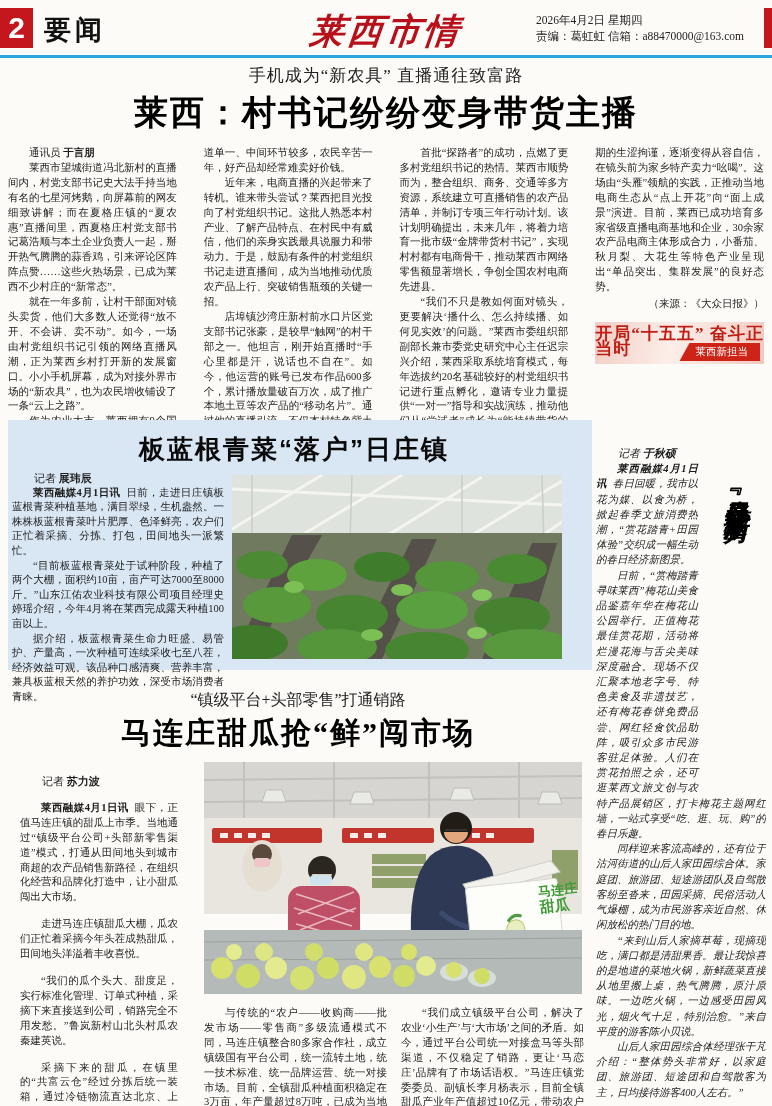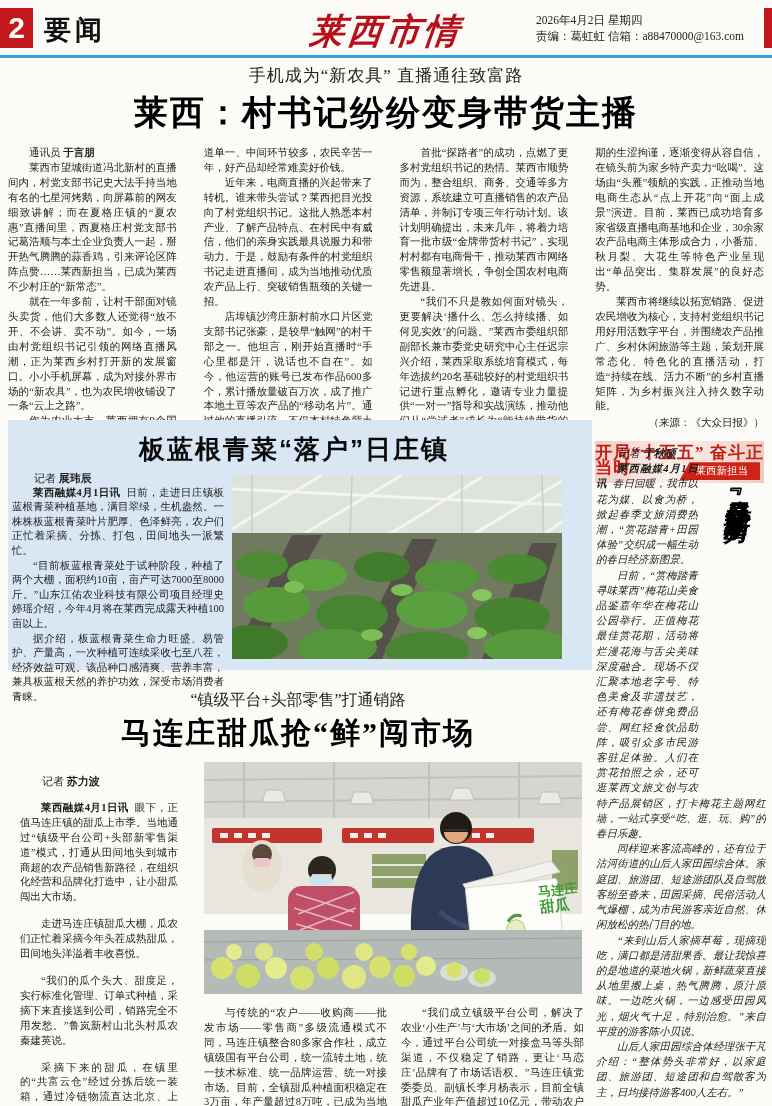--- a/index.html
+++ b/index.html
@@ -75,37 +75,36 @@
   </div>
   <div class="hdr-bar-right"></div>
   <div class="bluerule"></div>
 
   <div class="a1">
     <div class="kicker">手机成为“新农具” 直播通往致富路</div>
     <div class="headline1">莱西：村书记纷纷变身带货主播</div>
     <div class="a1-cols">
       <div class="col">
         <p><span>通讯员</span> <span class="b">于言朋</span></p>
-        <p>莱西市望城街道冯北新村的直播间内，村党支部书记史大法手持当地有名的七星河烤鹅，向屏幕前的网友细致讲解；而在夏格庄镇的“夏农惠”直播间里，西夏格庄村党支部书记葛浩顺与本土企业负责人一起，掰开热气腾腾的蒜香鸡，引来评论区阵阵点赞……莱西新担当，已成为莱西不少村庄的“新常态”。</p>
+        <p>莱西市望城街道冯北新村的直播间内，村党支部书记史大法手持当地有名的七星河烤鹅，向屏幕前的网友细致讲解；而在夏格庄镇的“夏农惠”直播间里，西夏格庄村党支部书记葛浩顺与本土企业负责人一起，掰开热气腾腾的蒜香鸡，引来评论区阵阵点赞……这些火热场景，已成为莱西不少村庄的“新常态”。</p>
         <p>就在一年多前，让村干部面对镜头卖货，他们大多数人还觉得“放不开、不会讲、卖不动”。如今，一场由村党组织书记引领的网络直播风潮，正为莱西乡村打开新的发展窗口。小小手机屏幕，成为对接外界市场的“新农具”，也为农民增收铺设了一条“云上之路”。</p>
         <p>作为农业大市，莱西拥有9个国家地理标志产品、216个“三品一标”认证农产品，是名副其实的“粮仓”“菜篮”“果盘”。然而，长期以来，由于销售渠</p>
       </div>
       <div class="col">
         <p class="cont">道单一、中间环节较多，农民辛苦一年，好产品却经常难卖好价钱。</p>
         <p>近年来，电商直播的兴起带来了转机。谁来带头尝试？莱西把目光投向了村党组织书记。这批人熟悉本村产业、了解产品特点、在村民中有威信，他们的亲身实践最具说服力和带动力。于是，鼓励有条件的村党组织书记走进直播间，成为当地推动优质农产品上行、突破销售瓶颈的关键一招。</p>
         <p>店埠镇沙湾庄新村前水口片区党支部书记张豪，是较早“触网”的村干部之一。他坦言，刚开始直播时“手心里都是汗，说话也不自在”。如今，他运营的账号已发布作品600多个，累计播放量破百万次，成了推广本地土豆等农产品的“移动名片”。通过他的直播引流，不仅本村特色紫土豆走红，连周边其他农产品的订单也大幅增加，形成了线上线下同步热销的局面。</p>
       </div>
       <div class="col">
         <p>首批“探路者”的成功，点燃了更多村党组织书记的热情。莱西市顺势而为，整合组织、商务、交通等多方资源，系统建立可直播销售的农产品清单，并制订专项三年行动计划。该计划明确提出，未来几年，将着力培育一批市级“金牌带货村书记”，实现村村都有电商骨干，推动莱西市网络零售额显著增长，争创全国农村电商先进县。</p>
         <p>“我们不只是教如何面对镜头，更要解决‘播什么、怎么持续播、如何见实效’的问题。”莱西市委组织部副部长兼市委党史研究中心主任迟宗兴介绍，莱西采取系统培育模式，每年选拔约20名基础较好的村党组织书记进行重点孵化，邀请专业力量提供“一对一”指导和实战演练，推动他们从“尝试者”成长为“能持续带货的专业推广人”。</p>
         <p>在政策引导与典型带动下，莱西乡村涌现出越来越多“书记主播”。他们从初</p>
       </div>
       <div class="col">
         <p class="cont">期的生涩拘谨，逐渐变得从容自信，在镜头前为家乡特产卖力“吆喝”。这场由“头雁”领航的实践，正推动当地电商生态从“点上开花”向“面上成景”演进。目前，莱西已成功培育多家省级直播电商基地和企业，30余家农产品电商主体形成合力，小番茄、秋月梨、大花生等特色产业呈现出“单品突出、集群发展”的良好态势。</p>
-        <p>莱西市将继续以拓宽销路、促进农民增收为核心，支持村党组织书记用好用活数字平台，并围绕农产品推广、乡村休闲旅游等主题，策划开展常态化、特色化的直播活动，打造“持续在线、活力不断”的乡村直播矩阵，为乡村振兴注入持久数字动能。</p>
         <p class="source">（来源：《大众日报》）</p>
         <div class="ribbon">
           <div class="ribbon-title">开局“十五五” 奋斗正当时</div>
           <div class="ribbon-tag">莱西新担当</div>
         </div>
       </div>
     </div>
   </div>
 
   <div class="panel">

